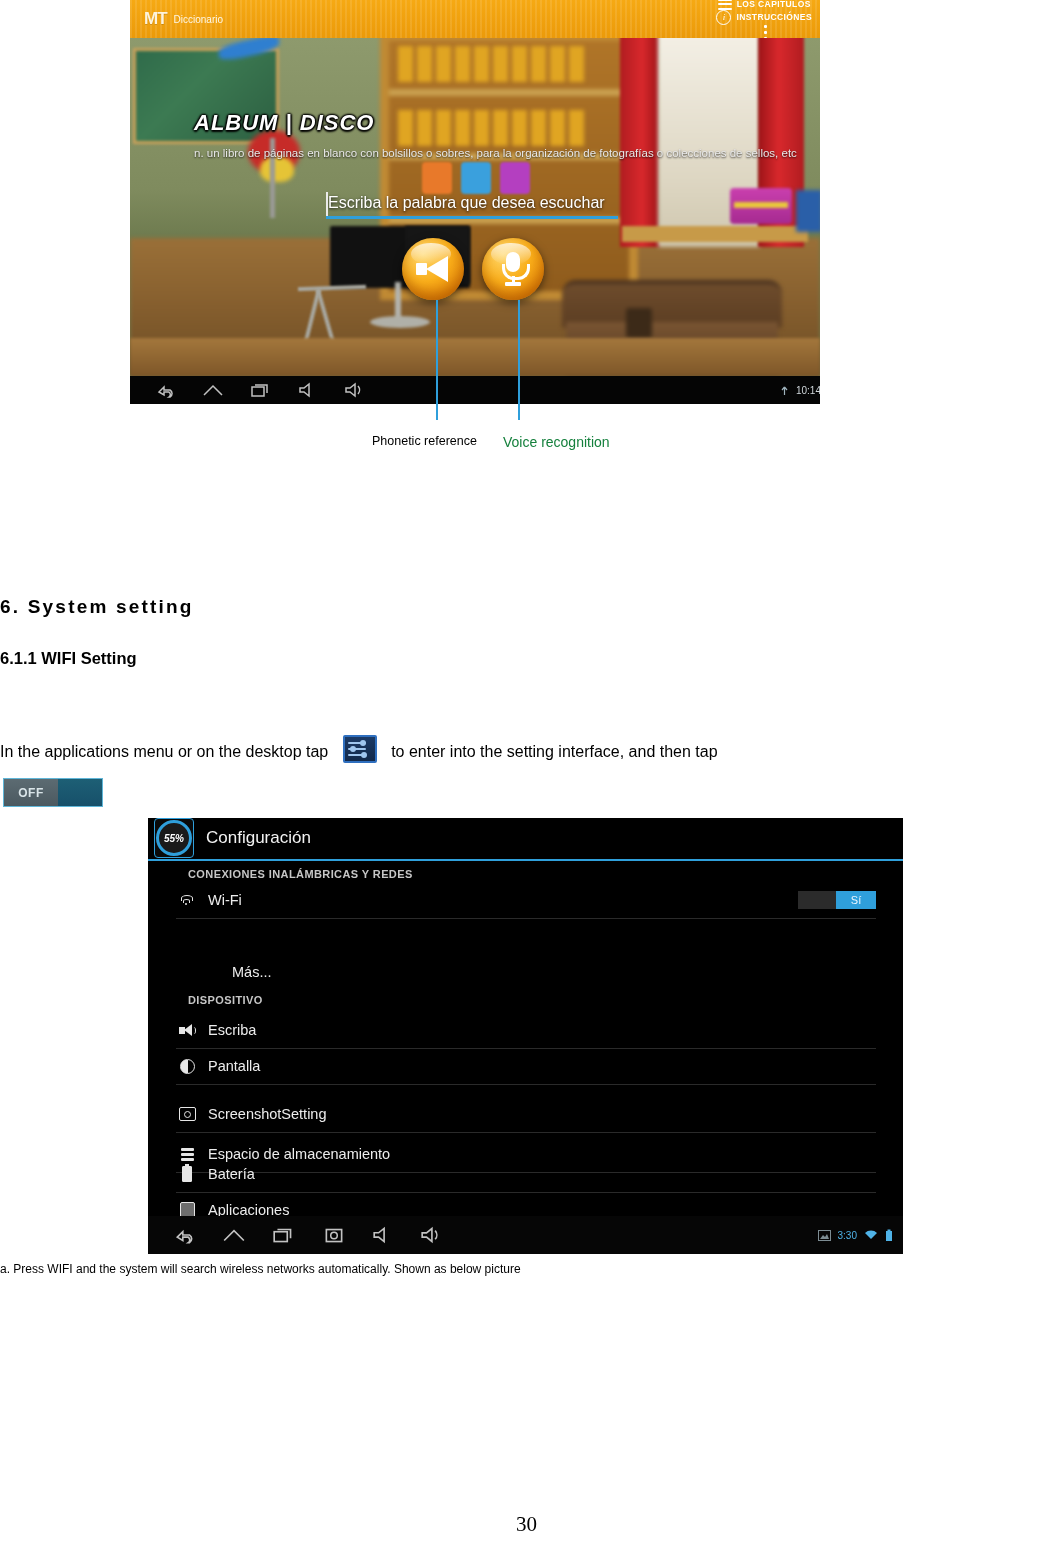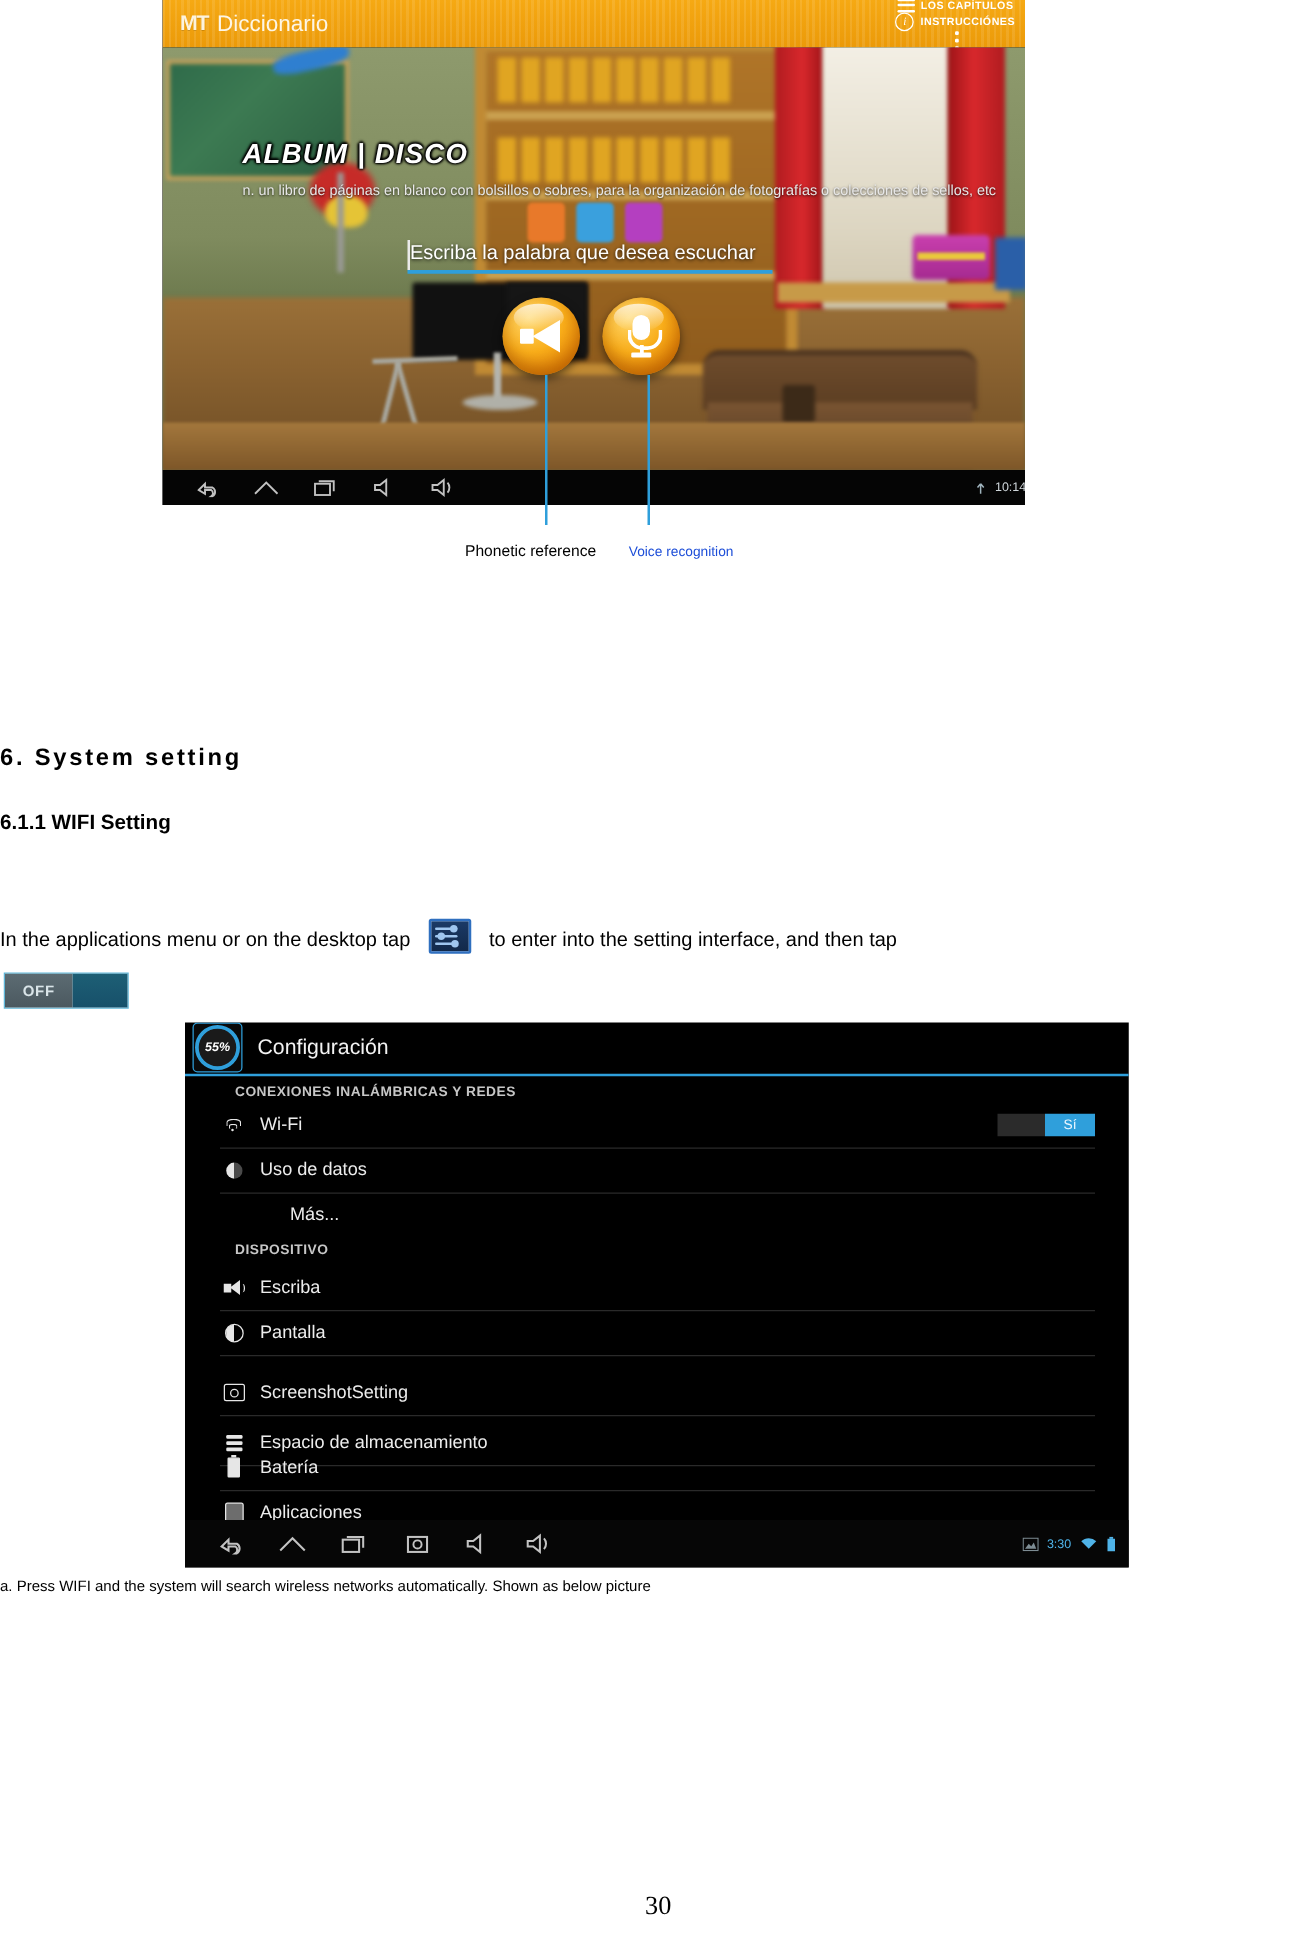--- a/index.html
+++ b/index.html
@@ -12,21 +12,21 @@
 
   
   .fig1{position:absolute;left:130px;top:0px;width:690px;height:404px;background:#000;overflow:hidden;}
   .app-bar{position:absolute;left:0;top:0;width:690px;height:38px;
     background:linear-gradient(180deg,#f5a70f 0%,#f2a00c 50%,#e8960a 100%);
     background-image:repeating-linear-gradient(90deg,rgba(255,255,255,.10) 0 2px, rgba(0,0,0,0) 2px 5px),
                      linear-gradient(180deg,#f6a913 0%,#eb9a09 100%);
     display:flex;align-items:center;}
   .logo-mt{margin-left:14px;font-weight:bold;font-size:17px;color:#fdf3dd;letter-spacing:-1px;
     font-family:"Liberation Sans",sans-serif;text-shadow:0 1px 0 rgba(0,0,0,.15);}
-  .app-title{margin-left:7px;font-size:18px;color:#fdf6e6;}
+  .app-title{margin-left:7px;font-size:10px;color:#fdf6e6;}
   .bar-right{margin-left:auto;display:flex;align-items:center;padding-right:8px;flex-direction:column;}
   .bar-item{display:flex;align-items:center;margin-left:22px;}
   .bar-item .lbl{font-size:8.5px;letter-spacing:.4px;color:#fff;margin-left:5px;font-weight:bold;}
   .ico-hamb{width:14px;height:11px;display:flex;flex-direction:column;justify-content:space-between;}
   .ico-hamb i{display:block;height:2px;background:#fff;border-radius:1px;}
   .ico-info{width:13px;height:13px;border:1.4px solid #fff;border-radius:50%;
     display:flex;align-items:center;justify-content:center;font-size:9px;color:#fff;
     font-family:"Liberation Serif",serif;font-style:italic;line-height:1;}
   .ico-dots{width:4px;height:15px;display:flex;flex-direction:column;justify-content:space-between;margin-left:26px;}
   .ico-dots i{display:block;width:3px;height:3px;background:#fff;border-radius:1px;}
@@ -126,21 +126,21 @@
     display:flex;align-items:center;}
   .nav-ico{margin-left:26px;opacity:.88;}
   .nav-right{margin-left:auto;display:flex;align-items:center;padding-right:10px;gap:7px;}
   .nav-time{font-size:10px;color:#cfd6da;}
   .nav-time.blue{color:#4fb3e8;}
 
   .conn-line{position:absolute;width:2px;background:#2f9fdb;z-index:8;}
   .cl-1{left:436px;top:300px;height:120px;}
   .cl-2{left:518px;top:300px;height:120px;}
   .cap-1{position:absolute;left:372px;top:424px;width:120px;font-size:12.5px;line-height:34px;color:#000;}
-  .cap-2{position:absolute;left:503px;top:425px;width:120px;font-size:11px;line-height:34px;color:#1d4ed8;}
+  .cap-2{position:absolute;left:503px;top:425px;width:120px;font-size:14px;line-height:34px;color:#15803d;}
 
   
   .h1{position:absolute;left:0;top:596px;font-size:19px;font-weight:bold;letter-spacing:2.2px;}
   .h2{position:absolute;left:0;top:649px;font-size:16.5px;font-weight:bold;}
   .para{position:absolute;left:0;top:735px;width:1053px;font-size:16px;line-height:30px;
     text-align:justify;text-justify:inter-word;}
   .para .inline-ico{display:inline-block;vertical-align:-6px;width:30px;height:24px;margin:0 10px;
     background:linear-gradient(180deg,#1b3a66 0%,#12294a 100%);border:2px solid #2f6fbf;border-radius:2px;
     position:relative;}
   .para .inline-ico i{position:absolute;height:2px;background:#9fc6ef;border-radius:1px;}
@@ -393,26 +393,20 @@
             <i class="c"></i>
           </span>
       </span>
       <span class="tx">Wi-Fi</span>
       <span class="sw">
         <span class="off"></span>
         <span class="on">Sí</span>
       </span>
     </div>
 
-    <div class="row" style="top:100px">
-      <span class="ic">
-          <span class="half-moon"></span>
-        </span>
-      <span class="tx">Uso de datos</span>
-    </div>
 
     <div class="row indent" style="top:136px;border-bottom:none">
       <span class="ic"></span>
       <span class="tx">Más...</span>
     </div>
 
     <div class="sec-hd" style="top:176px">DISPOSITIVO</div>
 
     <div class="row" style="top:194px">
       <span class="ic">

